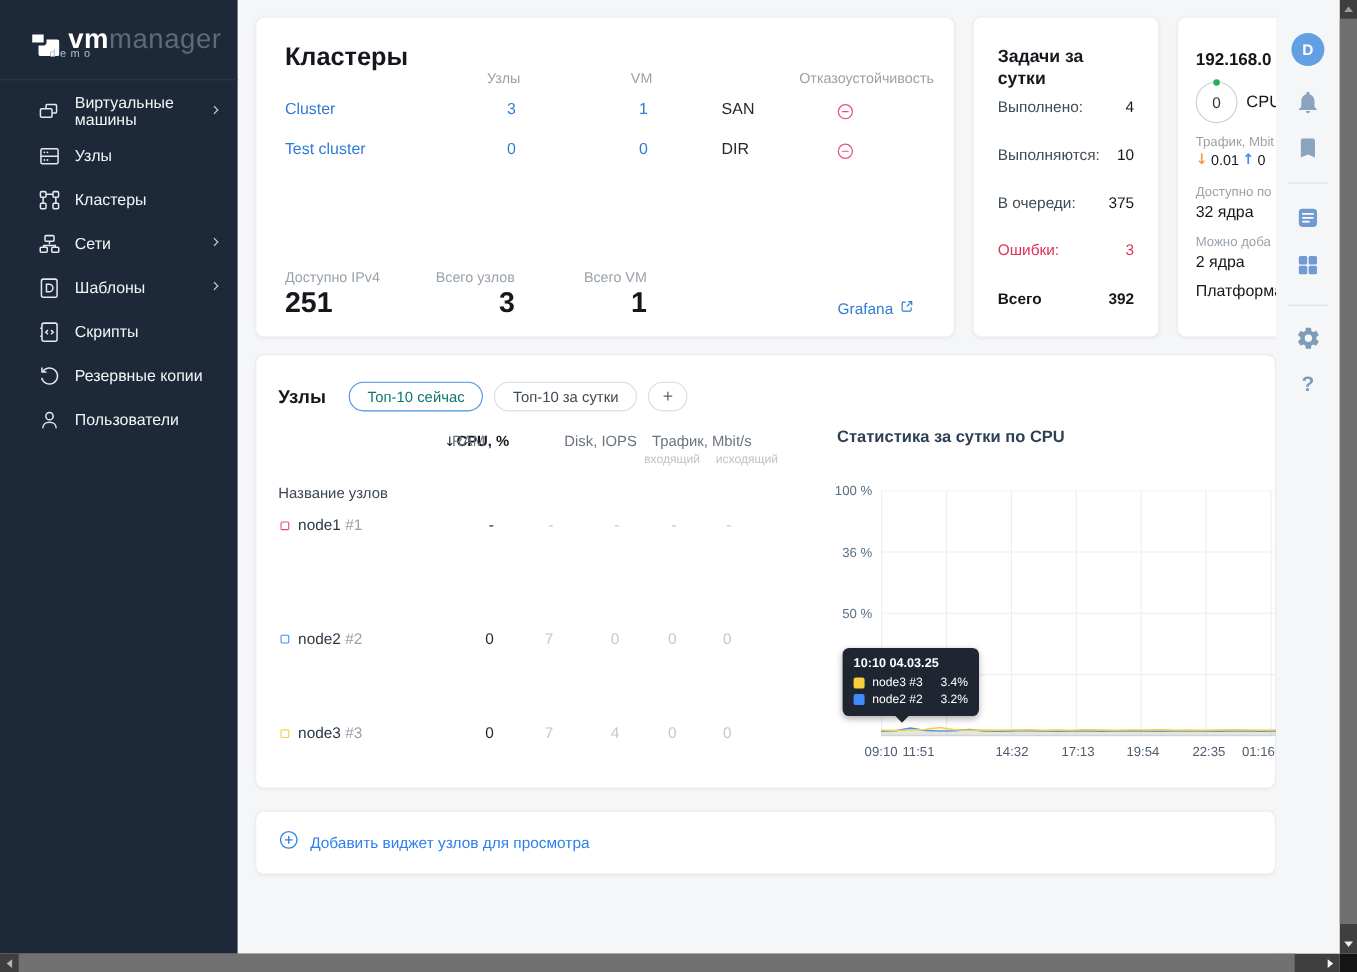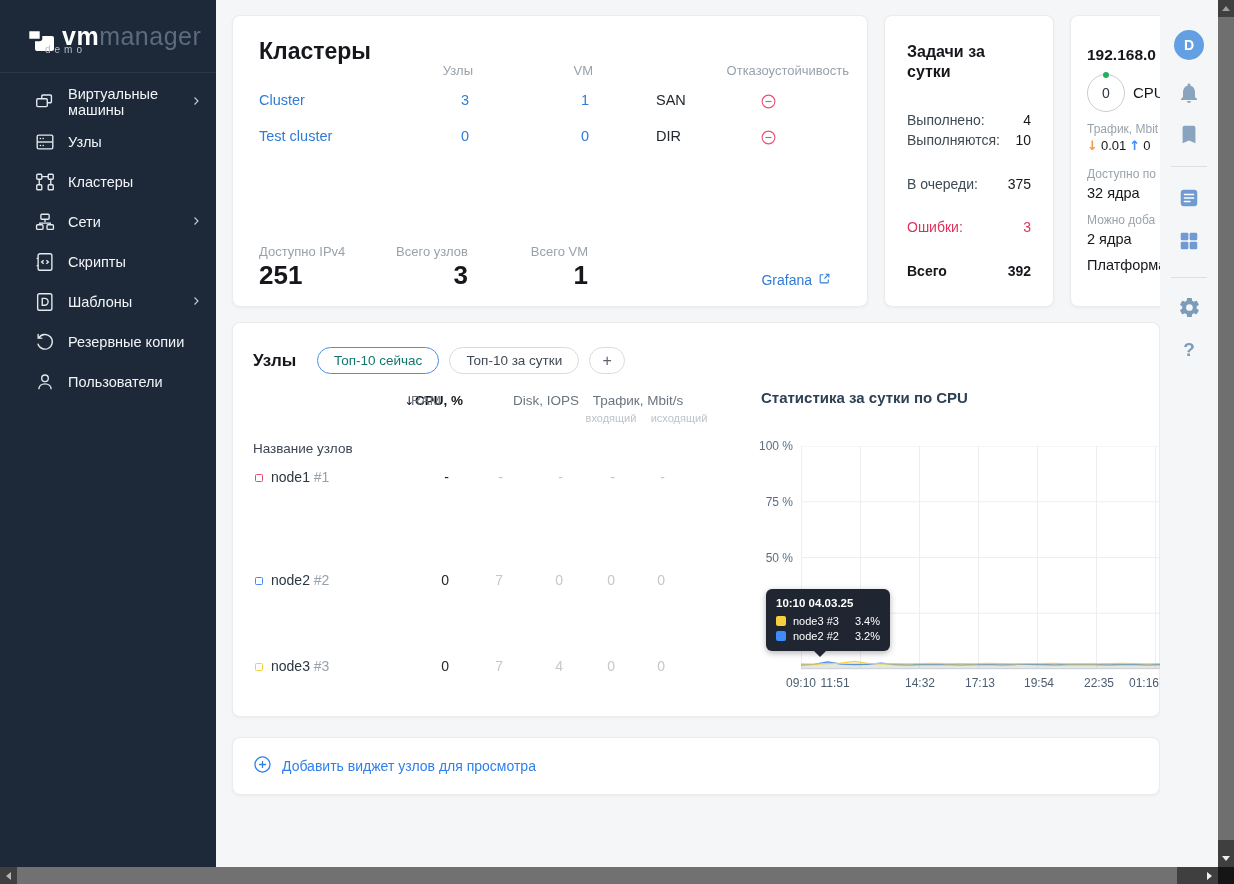--- a/index.html
+++ b/index.html
@@ -183,34 +183,34 @@
               <rect x="14.2" y="15" width="7" height="5" rx="1"></rect>
               <path d="M12 9v3M6.3 15v-1.8h11.4V15M12 12v0"></path>
             </svg></span>
         <span>Сети</span>
         <span class="chev"><svg width="12" height="12" viewBox="0 0 24 24" fill="none" stroke="currentColor" stroke-width="2.2">
               <path d="M9 5l7 7-7 7"></path>
             </svg></span>
       </div>
       <div class="menu-item">
         <span class="mi-icon"><svg viewBox="0 0 24 24" fill="none" stroke="currentColor" stroke-width="1.5">
-              <rect x="4.5" y="3" width="15" height="18" rx="2"></rect>
-              <path d="M4.5 8h-1.7M4.5 16h-1.7M10.5 10l-2.2 2 2.2 2M13.5 10l2.2 2-2.2 2"></path>
-            </svg></span>
-        <span>Скрипты</span>
-      </div>
-      <div class="menu-item">
-        <span class="mi-icon"><svg viewBox="0 0 24 24" fill="none" stroke="currentColor" stroke-width="1.5">
               <rect x="4" y="3" width="15.5" height="18" rx="2"></rect>
               <path d="M9 8h2.6a3.8 3.8 0 0 1 0 7.6H9z"></path>
             </svg></span>
         <span>Шаблоны</span>
         <span class="chev"><svg width="12" height="12" viewBox="0 0 24 24" fill="none" stroke="currentColor" stroke-width="2.2">
               <path d="M9 5l7 7-7 7"></path>
             </svg></span>
+      </div>
+      <div class="menu-item">
+        <span class="mi-icon"><svg viewBox="0 0 24 24" fill="none" stroke="currentColor" stroke-width="1.5">
+              <rect x="4.5" y="3" width="15" height="18" rx="2"></rect>
+              <path d="M4.5 8h-1.7M4.5 16h-1.7M10.5 10l-2.2 2 2.2 2M13.5 10l2.2 2-2.2 2"></path>
+            </svg></span>
+        <span>Скрипты</span>
       </div>
       <div class="menu-item">
         <span class="mi-icon"><svg viewBox="0 0 24 24" fill="none" stroke="currentColor" stroke-width="1.5">
               <path d="M5.2 7.5a8 8 0 1 1-1 6.2"></path>
               <path d="M4.5 3.8v4h4" stroke-linecap="round" stroke-linejoin="round"></path>
             </svg></span>
         <span>Резервные копии</span>
       </div>
       <div class="menu-item">
         <span class="mi-icon"><svg viewBox="0 0 24 24" fill="none" stroke="currentColor" stroke-width="1.5">
@@ -264,21 +264,21 @@
         <span><svg width="13" height="13" viewBox="0 0 24 24" fill="none" stroke="#2f7cd6" stroke-width="2">
               <path d="M10 5H5.5A1.5 1.5 0 0 0 4 6.5v12A1.5 1.5 0 0 0 5.5 20h12a1.5 1.5 0 0 0 1.5-1.5V14"></path>
               <path d="M14 4h6v6"></path>
               <path d="M20 4l-8 8"></path>
             </svg></span>
       </div>
     </div>
 
     <div class="card card-tasks">
       <div class="tk-title">Задачи за сутки</div>
-      <div class="tk-row" style="top:73px;margin-top:23px;">
+      <div class="tk-row" style="top:73px;">
         <span>Выполнено:</span>
         <span class="tk-val">4</span>
       </div>
       <div class="tk-row" style="top:116px;">
         <span>Выполняются:</span>
         <span class="tk-val">10</span>
       </div>
       <div class="tk-row" style="top:160px;">
         <span>В очереди:</span>
         <span class="tk-val">375</span>
@@ -379,21 +379,21 @@
           <line x1="295.5" x2="295.5" y1="0" y2="223" stroke="#eceef1" stroke-width="1"></line>
           <line x1="354.5" x2="354.5" y1="0" y2="223" stroke="#eceef1" stroke-width="1"></line>
           <polygon points="0.0,218.8 13.3,218.3 26.7,215.9 40.0,218.1 53.3,218.5 66.7,218.3 80.0,217.2 93.3,218.5 106.7,218.8 120.0,218.5 133.3,218.3 146.7,218.5 160.0,218.8 173.3,218.5 186.7,218.3 200.0,218.8 213.3,218.5 226.7,218.3 240.0,218.5 253.3,218.8 266.7,218.5 280.0,218.3 293.3,218.5 306.7,218.8 320.0,218.5 333.3,218.5 346.7,218.8 360.0,218.5 360,223 0,223" fill="#3d8bfd" fill-opacity="0.16"></polygon>
           <polyline points="0.0,218.8 13.3,218.3 26.7,215.9 40.0,218.1 53.3,218.5 66.7,218.3 80.0,217.2 93.3,218.5 106.7,218.8 120.0,218.5 133.3,218.3 146.7,218.5 160.0,218.8 173.3,218.5 186.7,218.3 200.0,218.8 213.3,218.5 226.7,218.3 240.0,218.5 253.3,218.8 266.7,218.5 280.0,218.3 293.3,218.5 306.7,218.8 320.0,218.5 333.3,218.5 346.7,218.8 360.0,218.5" fill="none" stroke="#3d8bfd" stroke-width="1.3"></polyline>
           <polygon points="0.0,217.9 13.3,218.1 26.7,217.6 40.0,217.2 53.3,215.4 66.7,217.4 80.0,217.9 93.3,217.6 106.7,217.9 120.0,217.6 133.3,217.4 146.7,217.9 160.0,217.6 173.3,217.9 186.7,217.4 200.0,217.6 213.3,217.9 226.7,217.6 240.0,217.6 253.3,217.4 266.7,217.9 280.0,217.6 293.3,217.9 306.7,217.6 320.0,217.4 333.3,217.6 346.7,217.9 360.0,217.6 360,223 0,223" fill="#f6cf3f" fill-opacity="0.16"></polygon>
           <polyline points="0.0,217.9 13.3,218.1 26.7,217.6 40.0,217.2 53.3,215.4 66.7,217.4 80.0,217.9 93.3,217.6 106.7,217.9 120.0,217.6 133.3,217.4 146.7,217.9 160.0,217.6 173.3,217.9 186.7,217.4 200.0,217.6 213.3,217.9 226.7,217.6 240.0,217.6 253.3,217.4 266.7,217.9 280.0,217.6 293.3,217.9 306.7,217.6 320.0,217.4 333.3,217.6 346.7,217.9 360.0,217.6" fill="none" stroke="#f6cf3f" stroke-width="1.3"></polyline>
           <line x1="0" x2="360" y1="222.5" y2="222.5" stroke="#ced4da" stroke-width="1"></line>
         </svg>
       <div id="y-ticks">
           <div class="y-tick" style="top: 116px;">100 %</div>
-          <div class="y-tick" style="top: 171.75px;">75 %</div>
+          <div class="y-tick" style="top: 171.75px;">36 %</div>
           <div class="y-tick" style="top: 227.5px;">50 %</div>
         </div>
       <div id="x-ticks">
           <div class="x-tick" style="left: 546px;">09:10</div>
           <div class="x-tick" style="left: 580px;">11:51</div>
           <div class="x-tick" style="left: 665px;">14:32</div>
           <div class="x-tick" style="left: 725px;">17:13</div>
           <div class="x-tick" style="left: 784px;">19:54</div>
           <div class="x-tick" style="left: 844px;">22:35</div>
           <div class="x-tick" style="left: 889px;">01:16</div>

